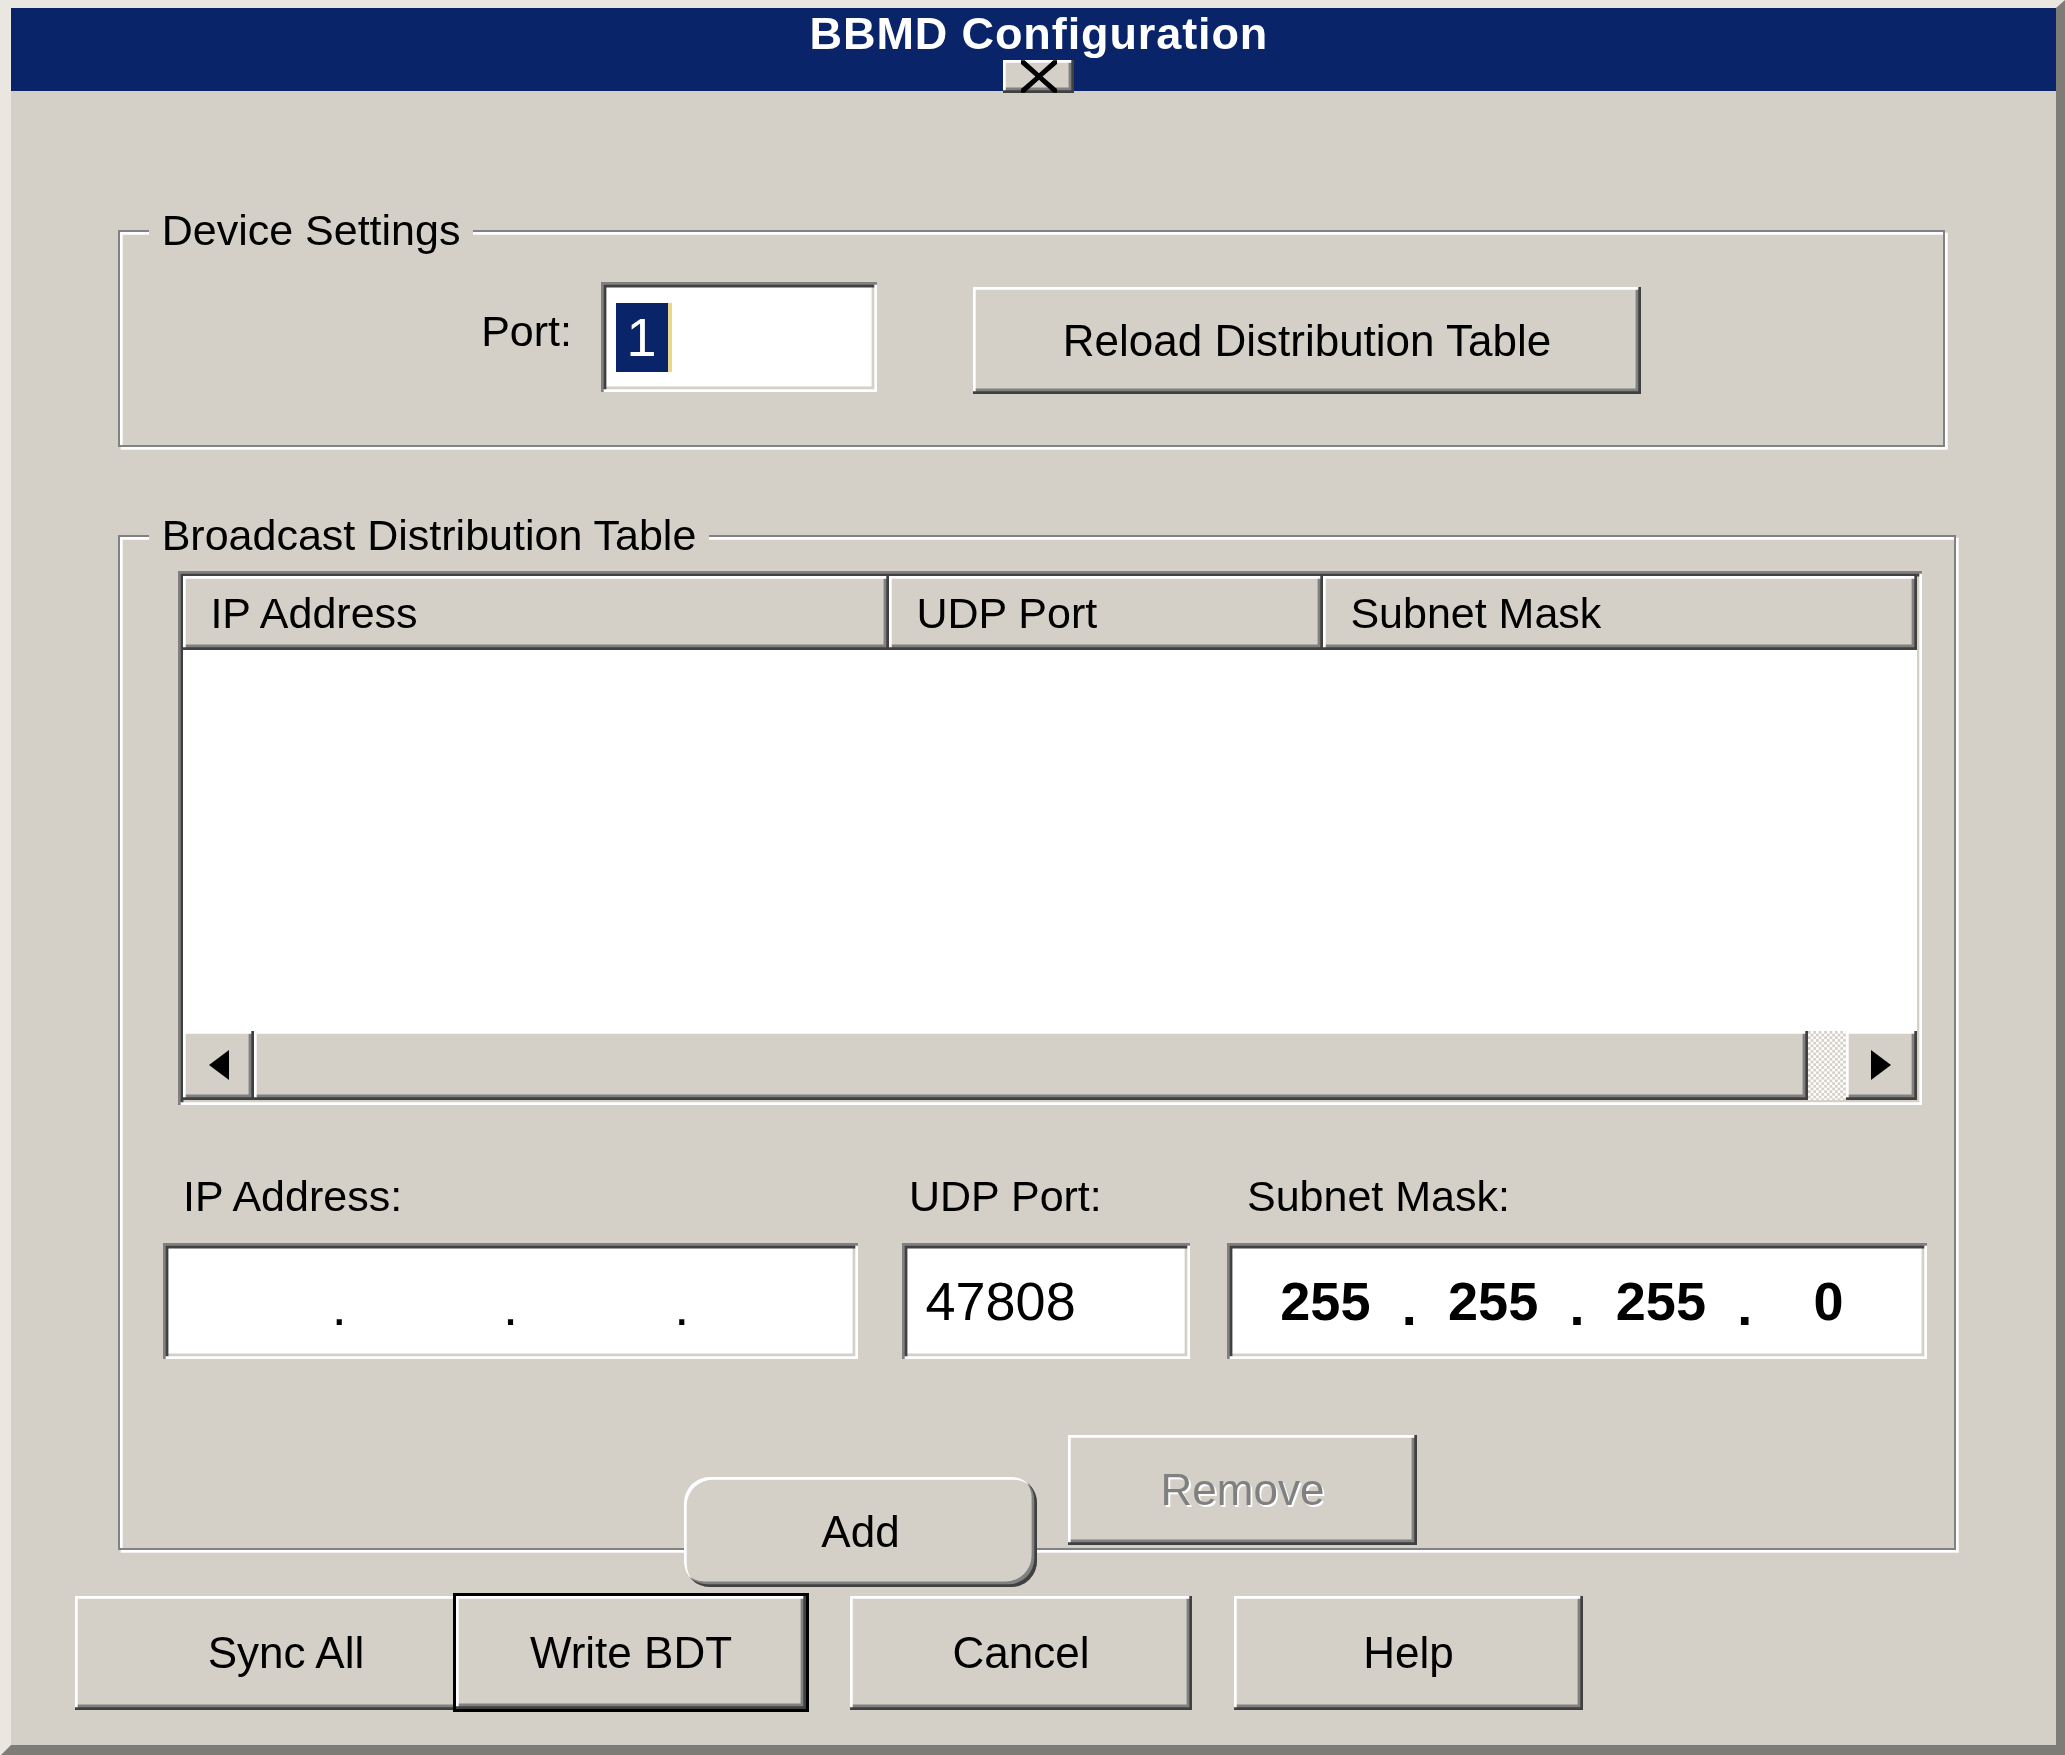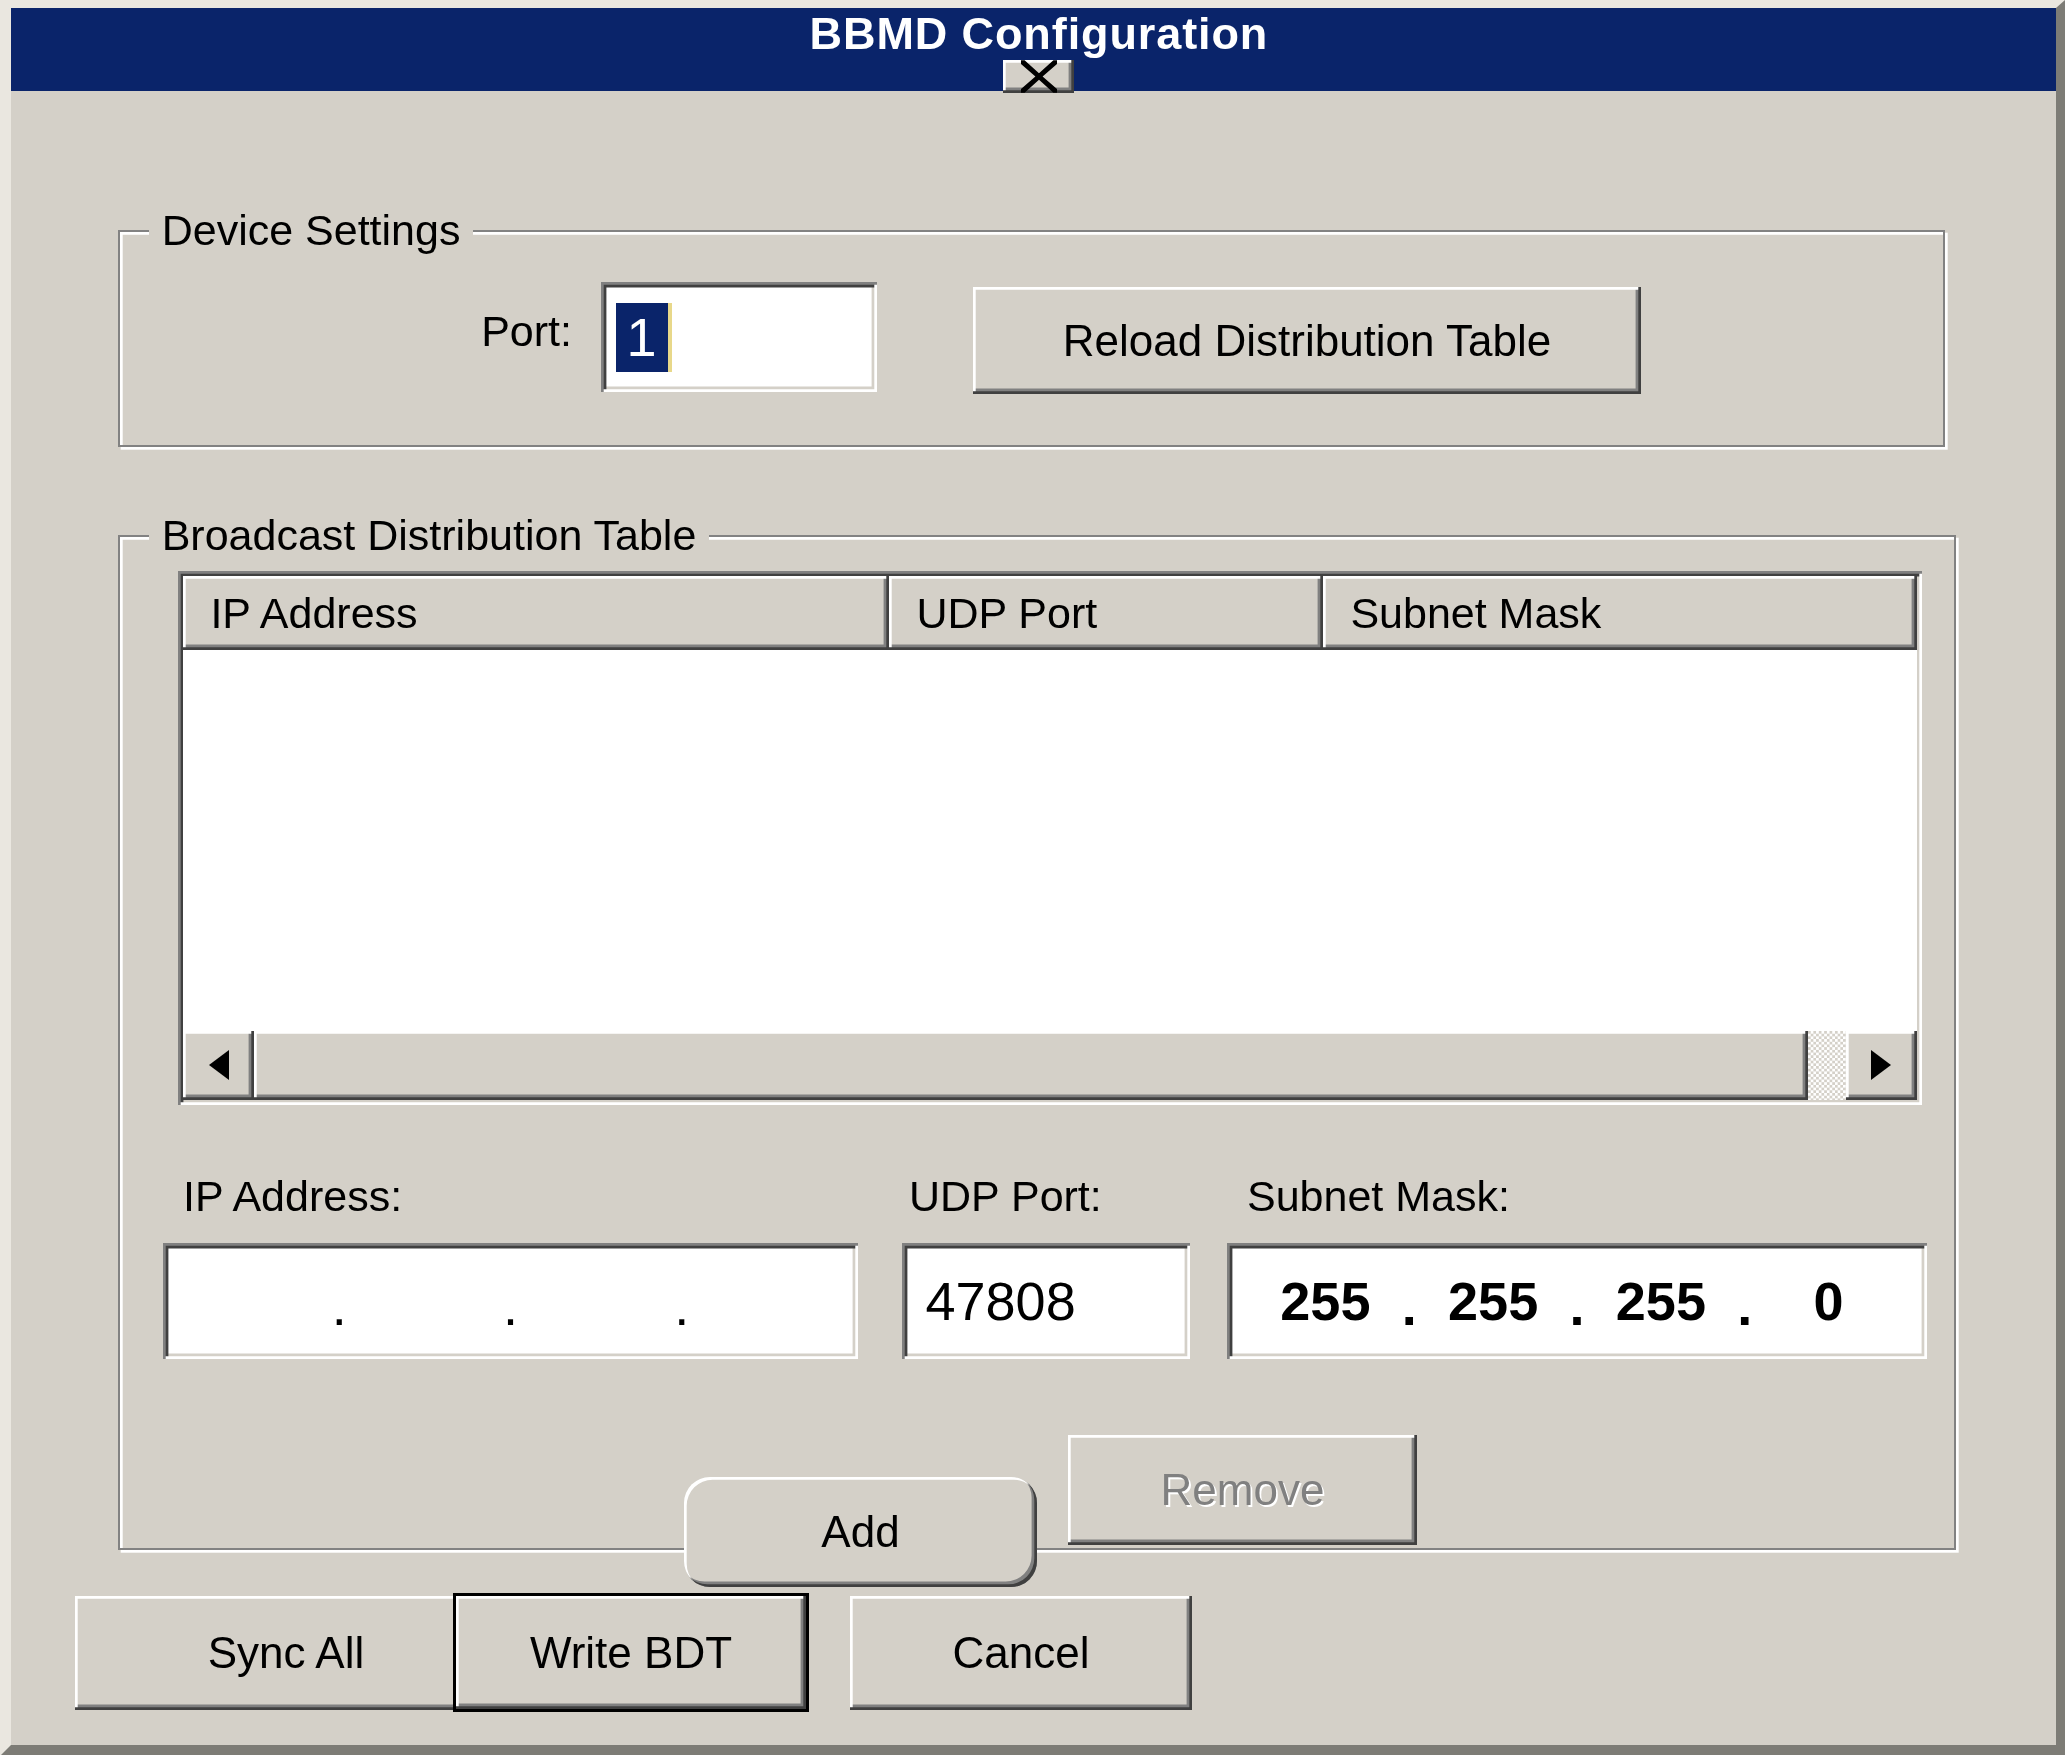--- a/index.html
+++ b/index.html
@@ -177,15 +177,16 @@
     <span class="dot">.</span>
     <span class="octet">0</span>
   </div>
 
   <button class="abs raised btn btn-add">Add</button>
   <button class="abs raised btn btn-remove disabled" disabled="">Remove</button>
 
   <button class="abs raised btn btn-sync">Sync All</button>
   <button class="abs raised btn btn-write">Write BDT</button>
   <button class="abs raised btn btn-cancel">Cancel</button>
+  <button class="abs raised btn btn-help">Help</button>
 
 </div>
 
 
 </body></html>

